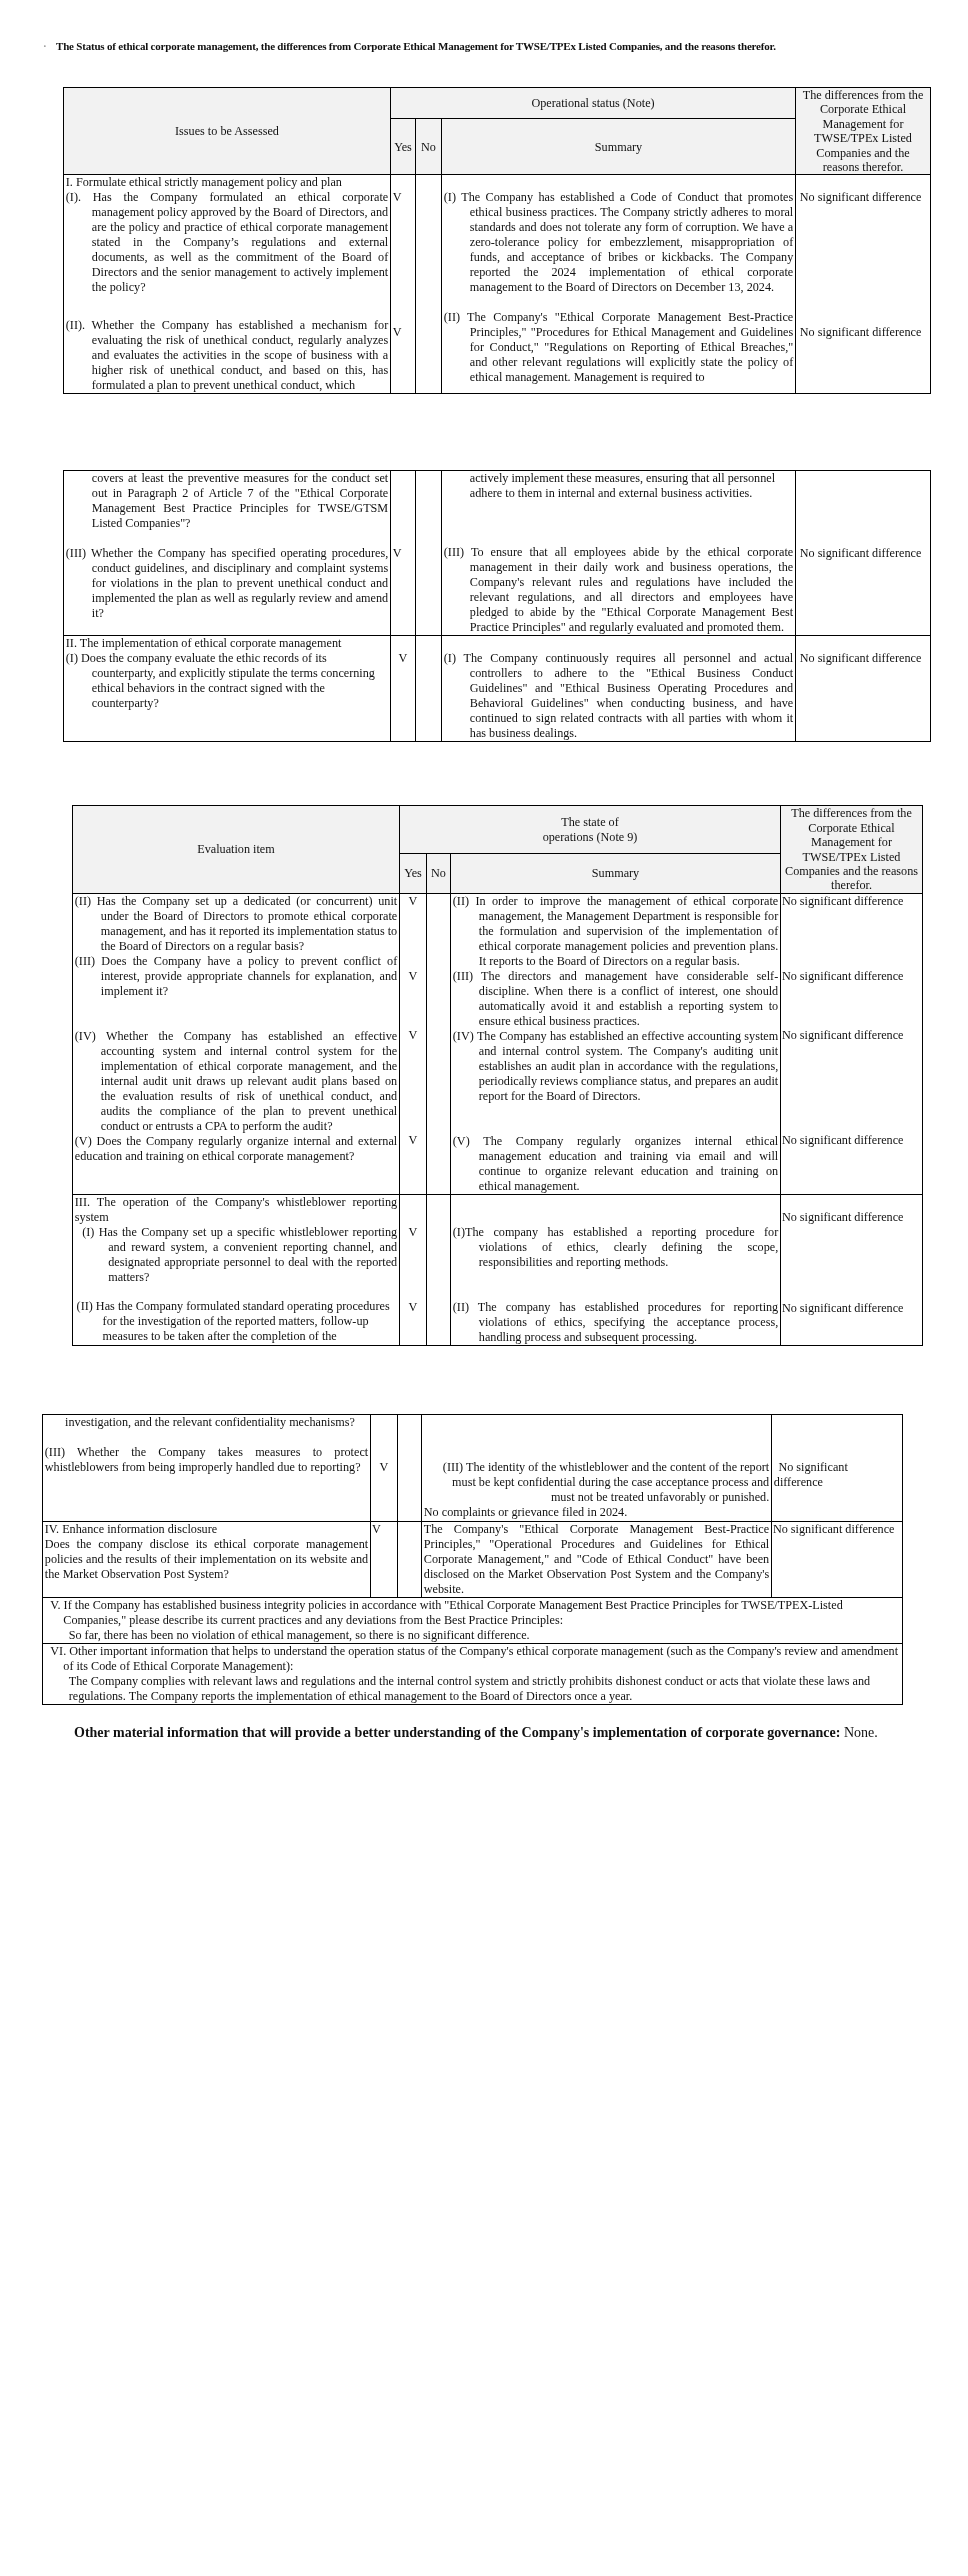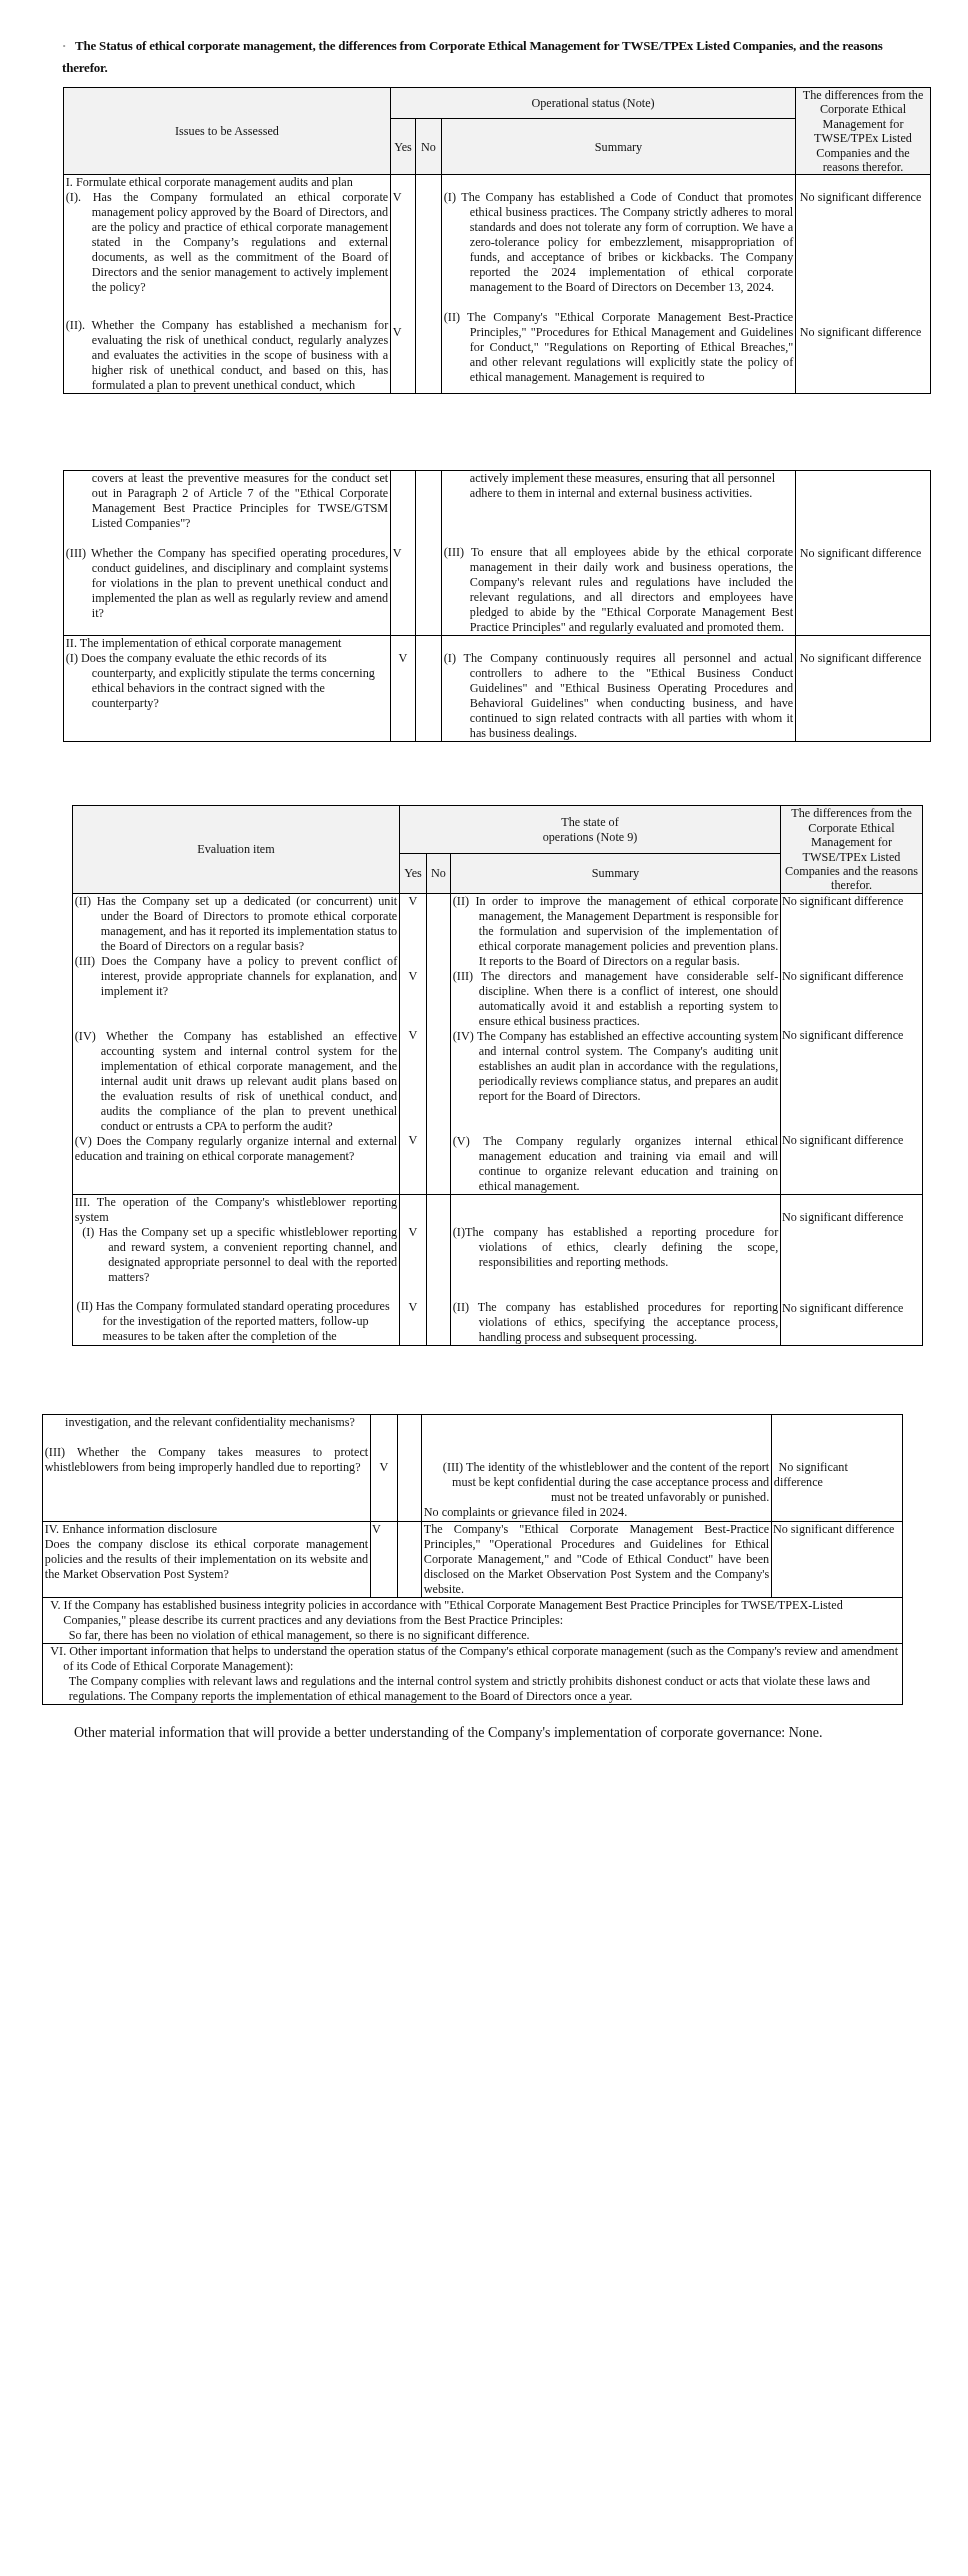--- a/index.html
+++ b/index.html
@@ -1,35 +1,35 @@
 <!DOCTYPE html>
 <html style="font-size:14.8px"><head>
 <meta charset="utf-8">
 <style>
   html, body { margin:0; padding:0; background:#ffffff; }
   body { width:969px; height:2576px; position:relative; overflow:hidden;
          font-family:"Liberation Serif", serif; color:#111; }
-  .title { position:absolute; left:62px; top:35px; width:868px; font-weight:bold;
-           font-size:13px; line-height:22px; letter-spacing:-0.2px; }
+  .title { position:absolute; left:43px; top:35px; width:868px; font-weight:bold;
+           font-size:11px; line-height:22px; letter-spacing:-0.2px; }
   .title .bullet { display:inline-block; width:13px; color:#999; }
   table { position:absolute; border-collapse:collapse; table-layout:fixed;
           font-size:12.2px; line-height:15px; }
   td, th { border:1.4px solid #000; vertical-align:top; padding:0 1.8px; }
   th { background:#f2f2f2; font-weight:normal; text-align:center; vertical-align:middle; padding:0 2.8px; line-height:14.4px; }
   td.vc { text-align:center; vertical-align:top; }
   .q { text-align:justify; }
   .hang { padding-left:26px; text-indent:-26px; text-align:justify; display:block; }
   .hang2 { padding-left:26px; text-indent:-26px; text-align:justify; display:block; }
   .nsd { padding-left:3.7px; }
   .gap { display:block; height:14.8px; }
   .full { padding:0 3.7px; }
   .full .p { display:block; padding-left:16.6px; text-indent:-13px; }
   .full .c { display:block; padding-left:26px; }
   .footer { position:absolute; left:74px; top:1725px; width:831px; font-size:14px; }
-  .footer b { font-weight:normal; }
+  .footer b { font-weight:bold; }
 </style>
 </head>
 <body>
 
 <div class="title"><span class="bullet">·</span><span>The Status of ethical corporate management, the differences from Corporate Ethical Management for TWSE/TPEx Listed Companies, and the reasons therefor.</span></div>
 
 <table style="left:63px; top:87px; width:866px;">
   <colgroup>
       <col style="width:327px">
       <col style="width:25px">
@@ -43,21 +43,21 @@
     <th colspan="3" style="padding:0 138px;margin-left:32px;">Operational status (Note)</th>
     <th rowspan="2">The differences from the Corporate Ethical Management for TWSE/TPEx Listed Companies and the reasons therefor.</th>
   </tr>
   <tr style="height:55px">
     <th style="padding:0;">Yes</th>
     <th style="padding:0;">No</th>
     <th>Summary</th>
   </tr>
   <tr style="height:217px">
     <td class="q">
-      <span style="display:block">I. Formulate ethical corporate management audits and plan</span>
+      <span style="display:block">I. Formulate ethical strictly management policy and plan</span>
       <span class="hang">(I). Has the Company formulated an ethical corporate management policy approved by the Board of Directors, and are the policy and practice of ethical corporate management stated in the Company’s regulations and external documents, as well as the commitment of the Board of Directors and the senior management to actively implement the policy?</span>
       <span class="gap"></span>
           <span class="gap" style="height:7.4px"></span>
       <span class="hang">(II). Whether the Company has established a mechanism for evaluating the risk of unethical conduct, regularly analyzes and evaluates the activities in the scope of business with a higher risk of unethical conduct, and based on this, has formulated a plan to prevent unethical conduct, which</span>
     </td>
     <td style="padding-top:14.8px">
       <span style="display:block">V</span>
       <span style="display:block; margin-top:120px">V</span>
     </td>
     <td></td>

